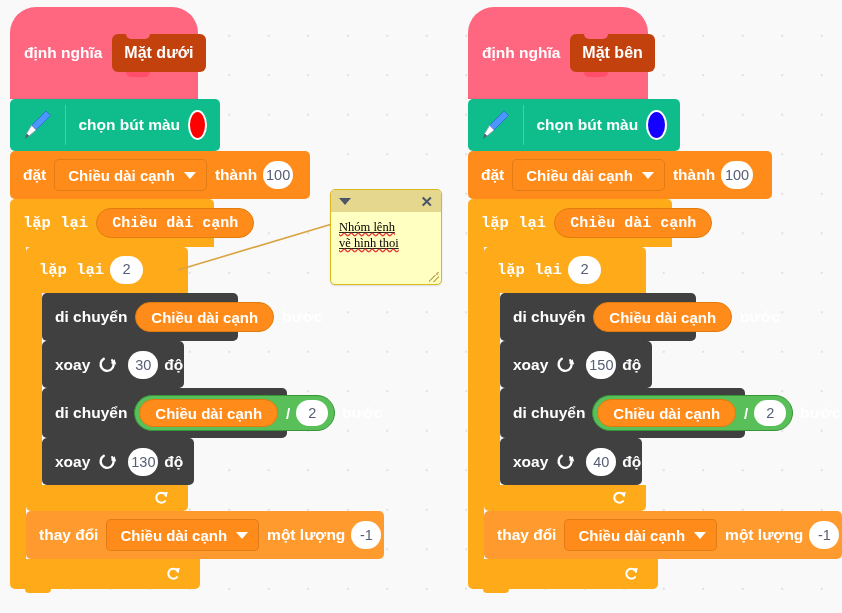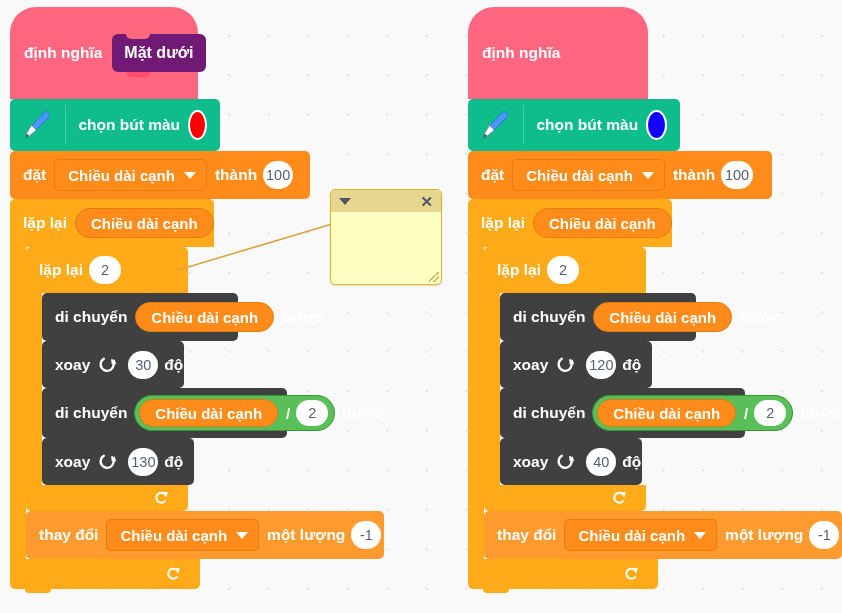--- a/index.html
+++ b/index.html
@@ -31,21 +31,21 @@
     width:188px;height:92px;
     border-radius:26px 26px 0 0;
     background:#FF6680;
     padding:0 14px;
     align-items:center;
     box-shadow:inset 0 -1px 0 rgba(0,0,0,.06);
   }
   .hat.wide{width:180px;}
   .hat-label{margin-right:10px;white-space:nowrap;}
   .proto{
-    background:#701a75;
+    background:#c2410c;
     border-radius:6px;
     padding:10px 12px;
     position:relative;
     white-space:nowrap;
     font-size:16px;
   }
   .proto:before{
     content:"";position:absolute;top:0;left:14px;width:24px;height:5px;
     background:#FF6680;border-radius:0 0 5px 5px;
   }
@@ -129,20 +129,21 @@
   
   .cblock{position:relative;}
   .c-head{
     border-radius:5px 5px 0 0;
     min-height:45px;
     display:flex;align-items:center;
     padding:0 13px;
     white-space:nowrap;
     color:#fff;font-weight:bold;font-size:15.5px;
     box-sizing:border-box;
+    font-family:Liberation Mono, monospace;
   }
   .c-body{display:flex;}
   .c-arm{width:16px;flex:0 0 16px;}
   .c-inner{padding:0;}
   .c-foot{
     height:26px;border-radius:0 0 5px 5px;
     display:flex;align-items:center;justify-content:flex-end;
     padding-right:18px;
     box-sizing:border-box;
     position:relative;
@@ -312,27 +313,32 @@
 
 <svg class="conn" style="left:170px;top:210px;width:170px;height:70px;">
   <line x1="8" y1="60" x2="162" y2="14" stroke="#D9A441" stroke-width="1.6"></line>
 </svg>
 
 <div class="comment" style="left:330px;top:189px;">
   <div class="comment-bar">
     <span class="cm-tri"></span>
     <span class="cm-x">✕</span>
   </div>
+  <div class="comment-body">
+    <div class="squig">Nhóm lệnh</div>
+    <div class="squig">vẽ hình thoi</div>
+  </div>
   <div class="cm-resize"></div>
 </div>
 
 <div class="script" id="s-right" style="left:468px;top:7px;">
 
   <div class="blk hat wide">
     <span class="hat-label">định nghĩa</span>
+    <span class="proto">Mặt bên</span>
   </div>
 
   <div class="blk stack pen" style="width:212px;height:52px;">
     <span class="pen-icon">
       <svg width="30" height="34" viewBox="0 0 30 34">
         <path d="M23 3 L27.5 7.5 L13 22 L8.5 17.5 Z" fill="#4C97FF" stroke="#3373CC" stroke-width="1"></path>
         <path d="M8.5 17.5 L13 22 L6 28 L3.6 25.6 Z" fill="#fff" stroke="#9aa5c0" stroke-width="1"></path>
         <path d="M3.6 25.6 L6 28 L2 31 Z" fill="#575E75"></path>
       </svg>
     </span>
@@ -376,21 +382,21 @@
               </div>
 
               <div class="blk stack motion" style="width:152px;height:47px;">
                 <span>xoay</span>
                 <span style="margin:0 4px 0 8px;display:flex;">
                   <svg width="20" height="20" viewBox="0 0 20 20">
                     <path d="M4 12 A6.5 6.5 0 1 1 10.5 17.5" fill="none" stroke="#fff" stroke-width="2.4" stroke-linecap="round" transform="rotate(150 10 10)"></path>
                     <path d="M16.6 4.2 L18.2 9.6 L12.8 8.2 Z" fill="#fff"></path>
                   </svg>
                 </span>
-                <span class="numfield sm">120</span>
+                <span class="numfield sm">150</span>
                 <span>độ</span>
               </div>
 
               <div class="blk stack motion" style="width:245px;height:50px;">
                 <span>di chuyển</span>
                 <span class="opdiv">
                   <span class="varoval">Chiều dài cạnh</span>
                   <span class="slash">/</span>
                   <span class="numfield">2</span>
                 </span>

